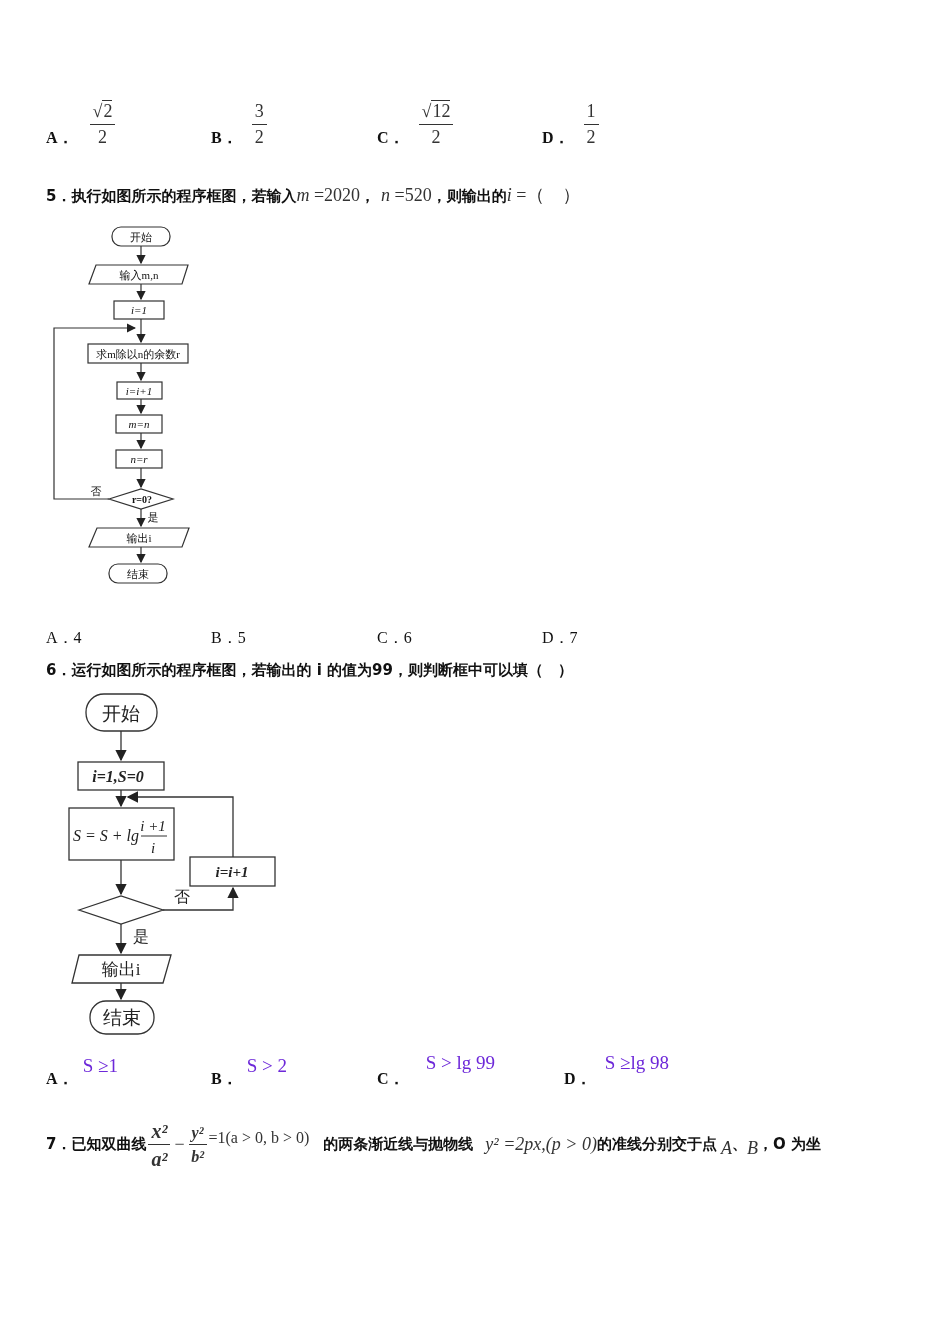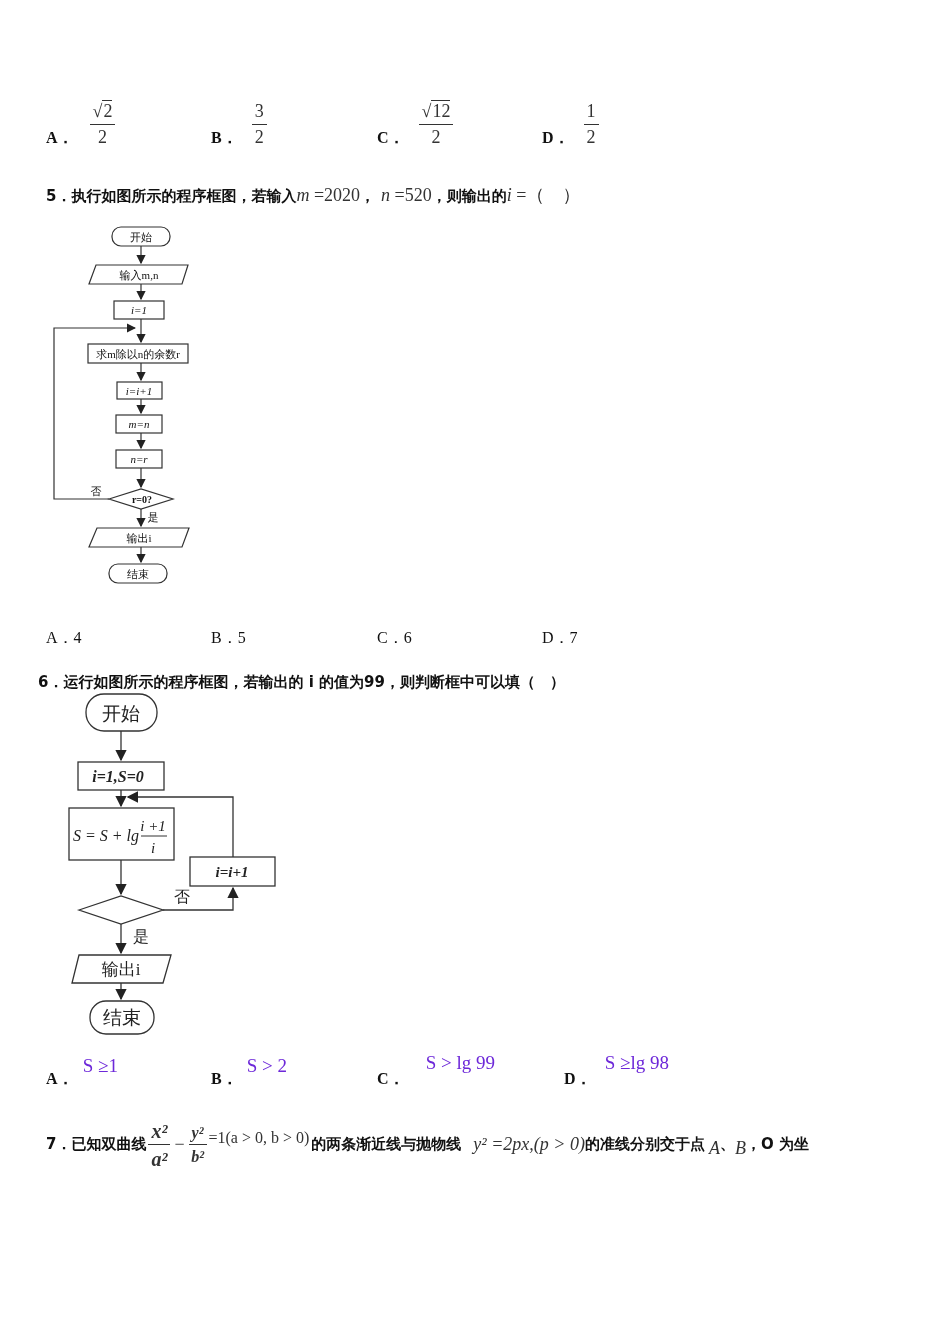--- a/index.html
+++ b/index.html
@@ -112,21 +112,21 @@
     <text x="139" y="542">输出i</text>
     <text x="138" y="578">结束</text>
   </g>
 </svg>
 
 <div class="abs ans" style="left:46px; top:628px;"><span>A．</span><span>4</span></div>
 <div class="abs ans" style="left:211px; top:628px;"><span>B．</span><span>5</span></div>
 <div class="abs ans" style="left:377px; top:628px;"><span>C．</span><span>6</span></div>
 <div class="abs ans" style="left:542px; top:628px;"><span>D．</span><span>7</span></div>
 
-<div class="abs q" style="left:38px; top:661px;margin-top:12px;">
+<div class="abs q" style="left:46px; top:661px;">
   <span>6．</span><span>运行如图所示的程序框图，若输出的 i 的值为99，则判断框中可以填（　）</span>
 </div>
 
 <svg class="abs" style="left:0; top:680px;" width="950" height="370" viewBox="0 680 950 370">
   <defs>
     <marker id="ah2" markerWidth="9" markerHeight="9" refX="8" refY="4.5" orient="auto">
       <path d="M0,0 L9,4.5 L0,9 z" fill="#222"></path>
     </marker>
   </defs>
   <g stroke="#333" stroke-width="1.3" fill="none">
@@ -185,20 +185,20 @@
     <span class="bar"></span>
     <span class="den">a²</span>
   </span>
   <span class="m" style="margin:0 2px;">−</span>
   <span class="frac" style="font-style:italic; font-size:16px; margin:12px 2px;text-align:center;">
     <span class="num">y²</span>
     <span class="bar"></span>
     <span class="den">b²</span>
   </span>
   <span class="m" style="font-size:16px; position:relative; top:-7px;">=1(a &gt; 0, b &gt; 0)</span>
-  <span style="margin-left:2px;">的两条渐近线与抛物线</span>
+  <span style="margin-left:14px;">的两条渐近线与抛物线</span>
   <span class="m mi" style="margin-left:12px;">y² =2px,(p &gt; 0)</span>
   <span>的准线分别交于点</span>
   <span class="m mi" style="margin-left:4px; position:relative; top:4px;">A</span>
   <span>、</span>
   <span class="m mi" style="position:relative; top:4px;">B</span>
   <span>，O 为坐</span>
 </div>
 
 </body></html>

